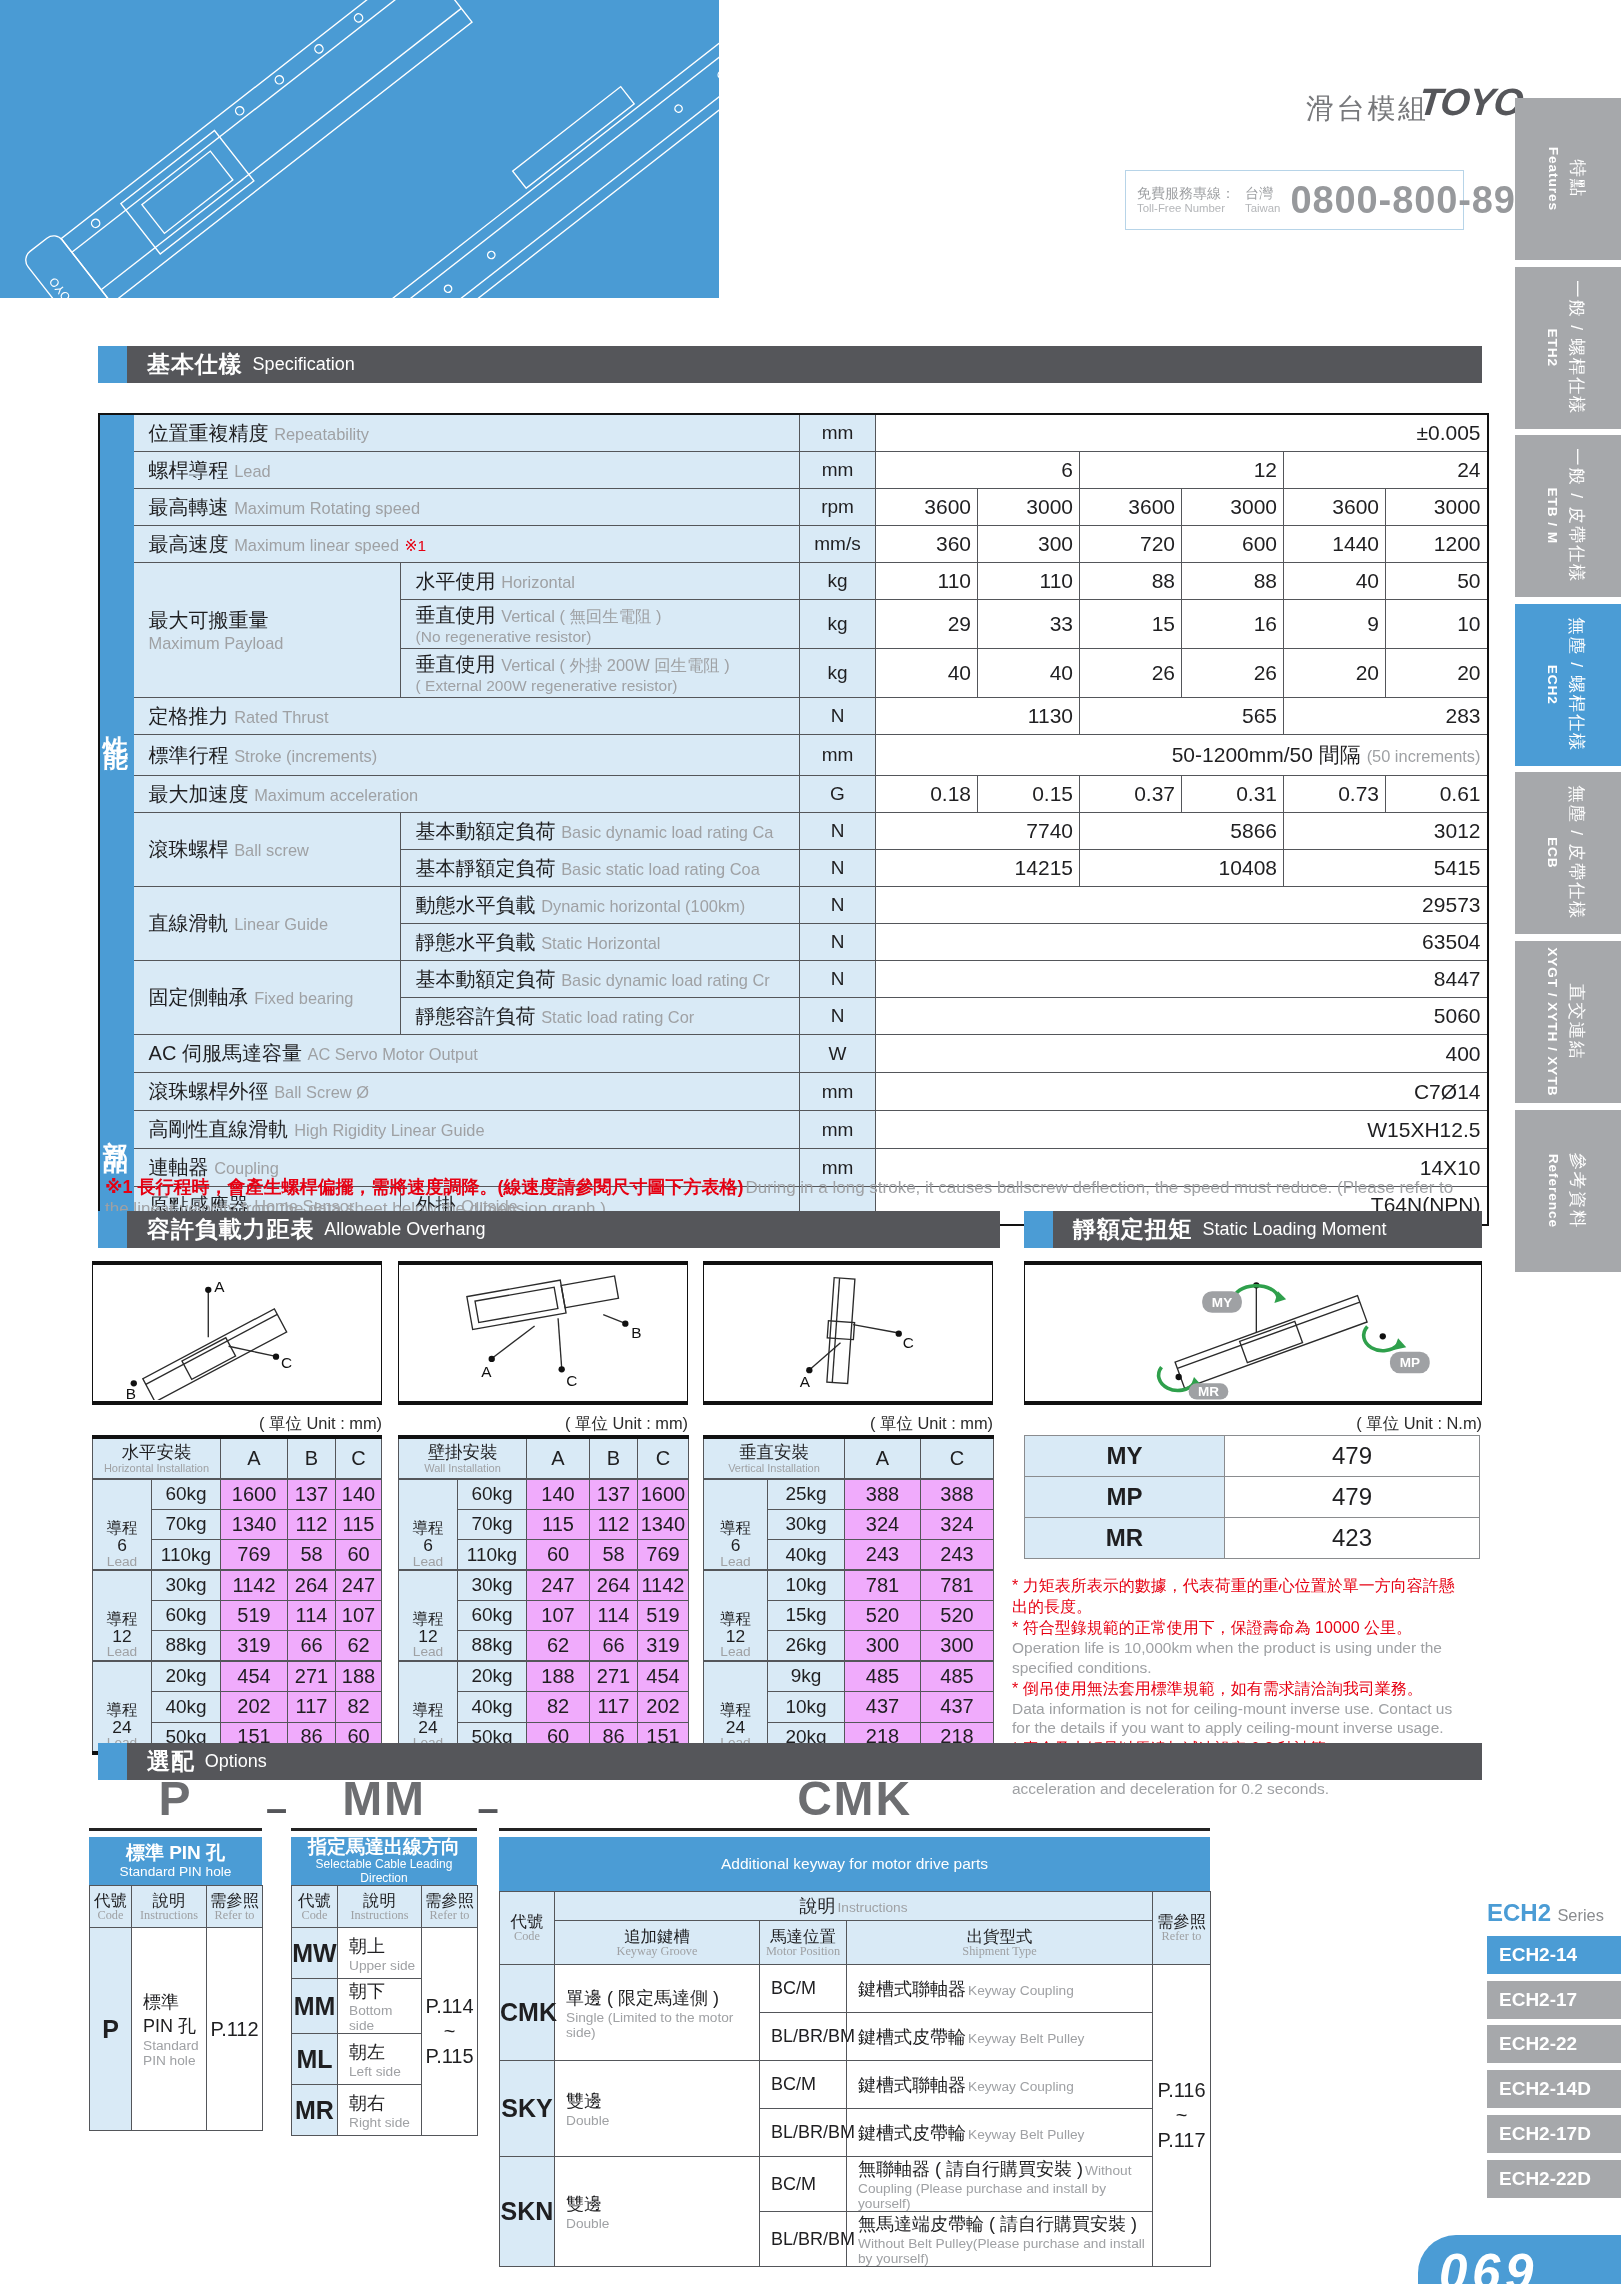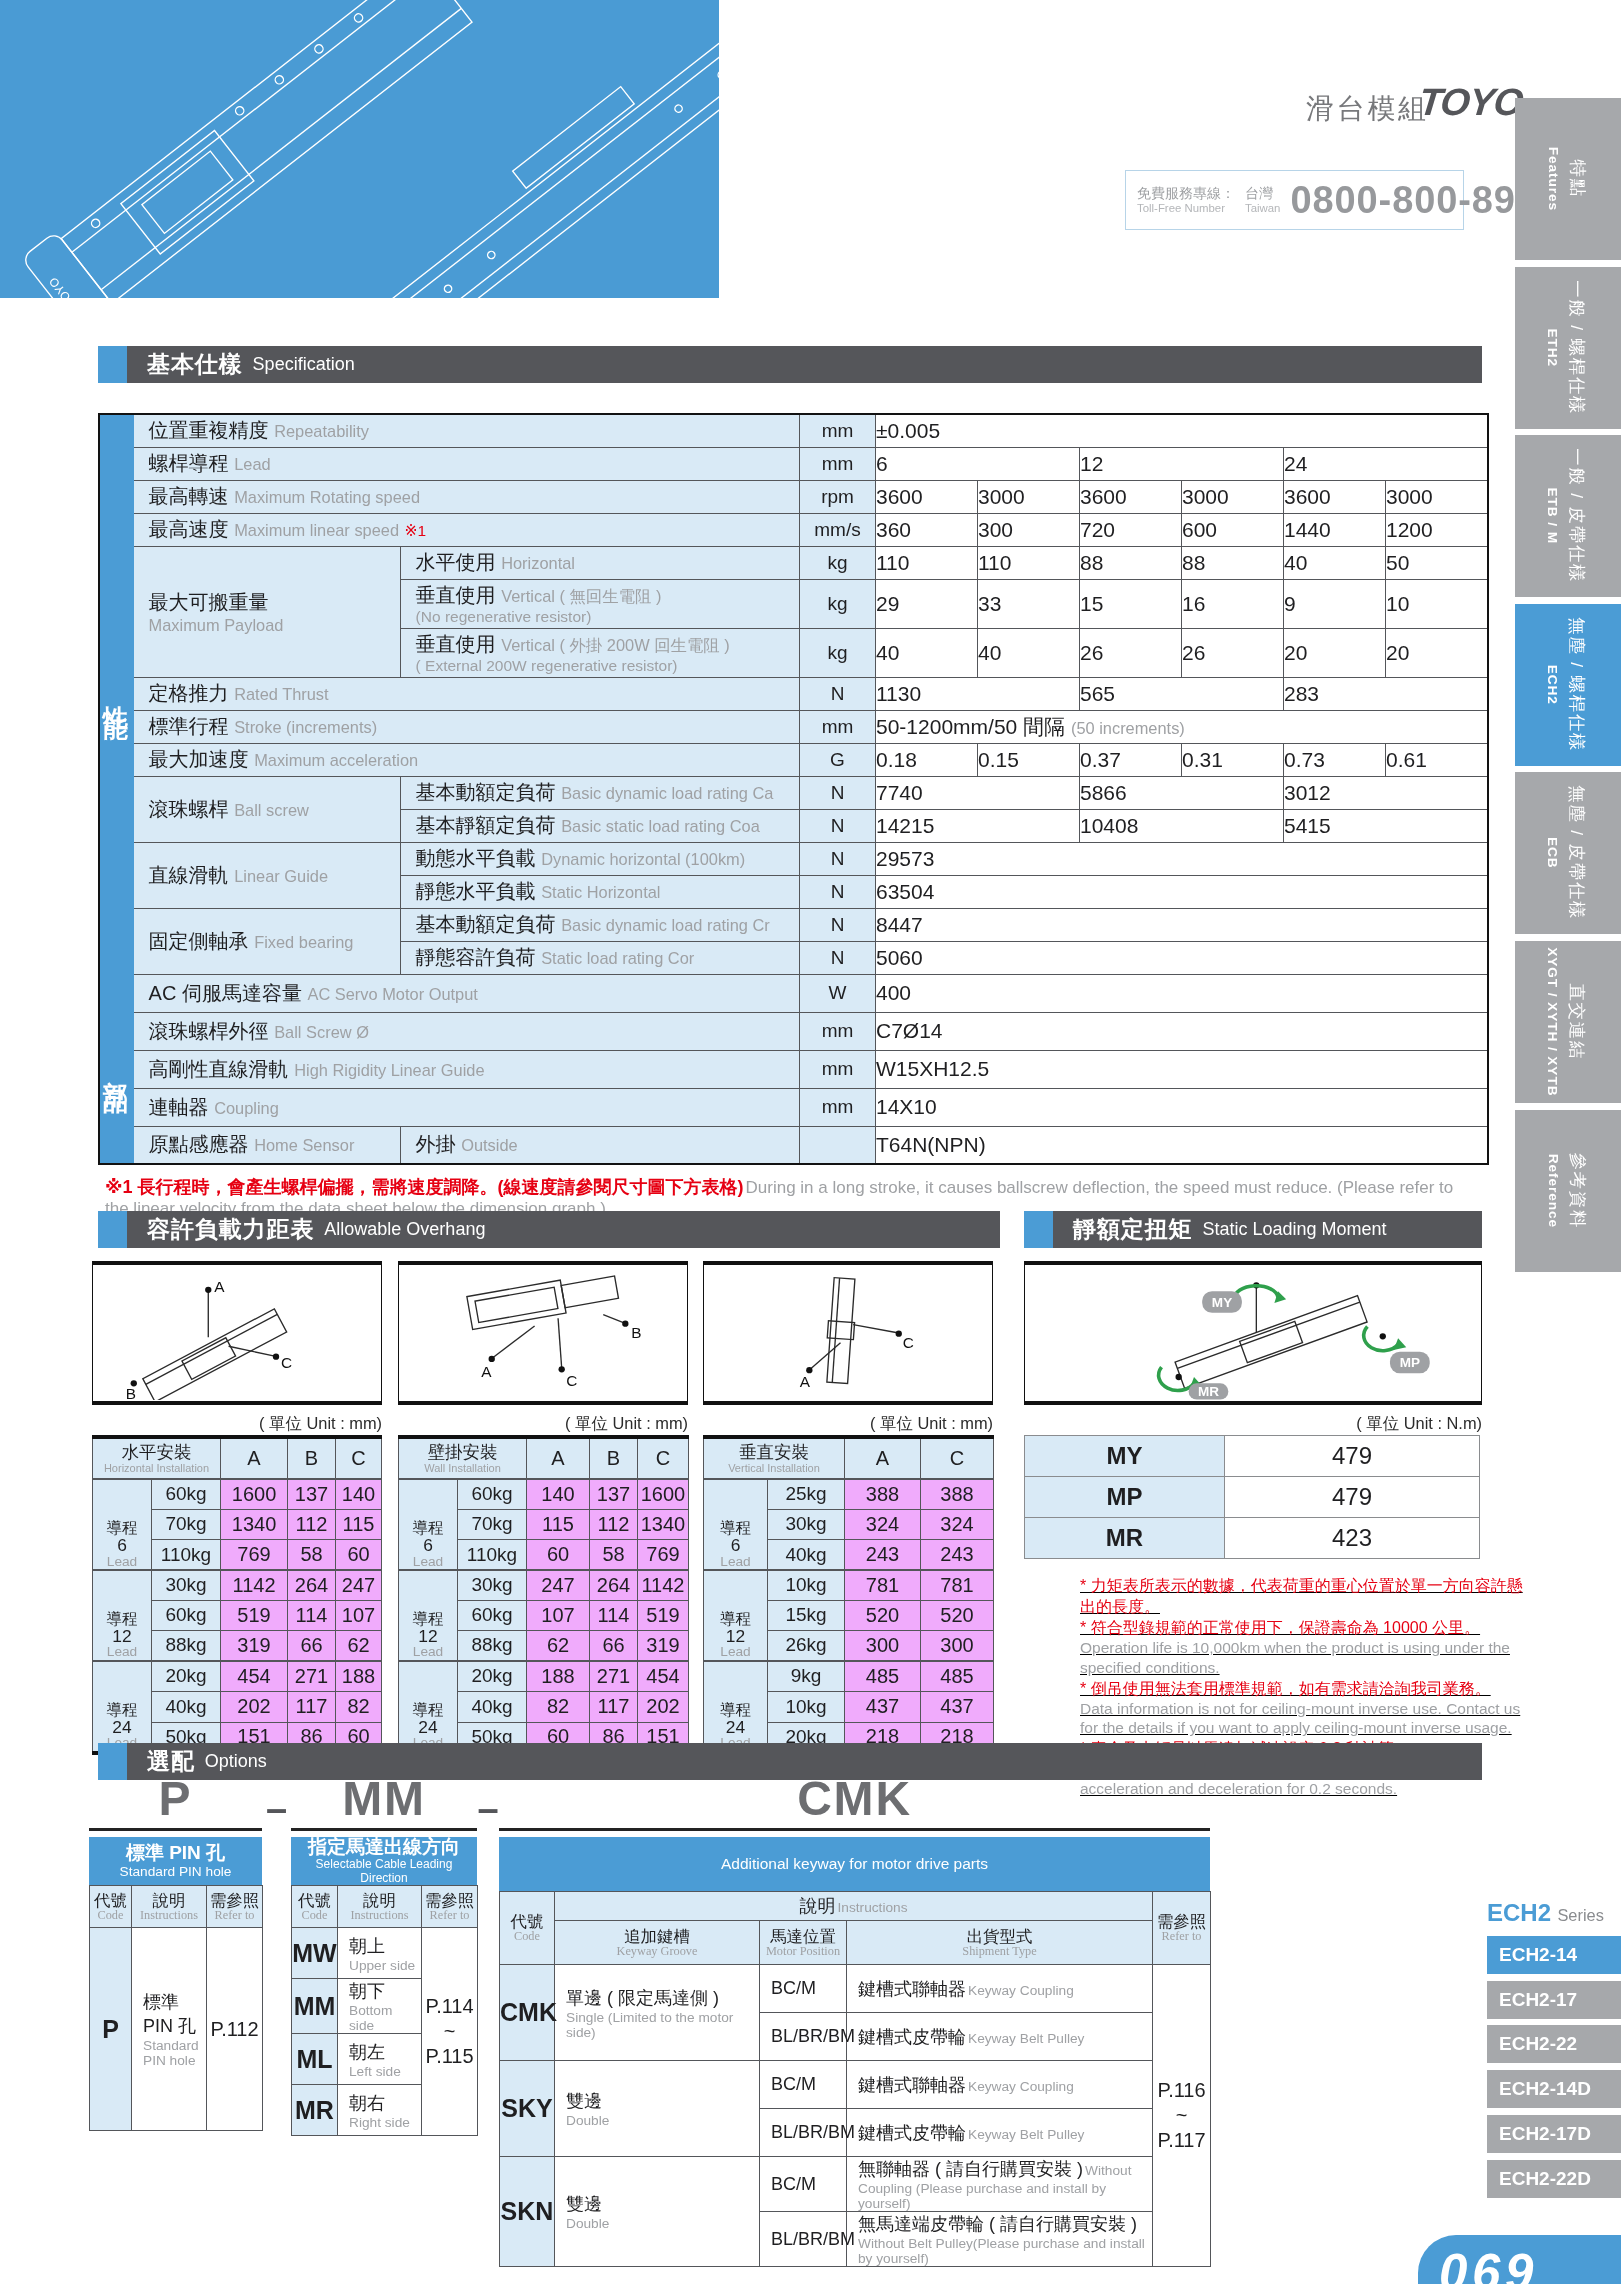--- a/index.html
+++ b/index.html
@@ -33,21 +33,21 @@
 
   
   .secbar { position:absolute; height:37px; background:#55565A; display:flex; align-items:center; color:#fff; }
   .secbar .accent { width:29px; height:100%; background:#4B9CD5; flex:none; }
   .secbar .tz { font-size:23px; font-weight:700; margin-left:20px; letter-spacing:0.9px; white-space:nowrap; }
   .secbar .te { font-size:18px; margin-left:10px; white-space:nowrap; }
 
   
   #spec-table { position:absolute; left:98px; top:413px; border-collapse:collapse; table-layout:fixed; background:#fff; border:2.7px solid #121212; }
   #spec-table td { border:0.9px solid #54565a; vertical-align:middle; font-size:20px; color:#1f1f21; padding:0 3.7px 0 14.6px; overflow:hidden; }
-  #spec-table td.c { text-align:left; padding:0; font-size:21px; }
+  #spec-table td.c { text-align:right; padding:6px; font-size:21px; }
   #spec-table td.lb { background:#D9EAF6; }
   #spec-table td.u { background:#D9EAF6; text-align:center; padding:0; font-size:19px; }
   #spec-table .en { font-size:16.4px; }
   #spec-table .en2 { font-size:15.5px; color:#9fa1a4; display:block; line-height:1.05; }
   #spec-table td.blue { background:#4B9CD5; border-color:#4B9CD5; padding:0; text-align:center; vertical-align:middle; }
   .vtext { writing-mode:vertical-rl; text-orientation:upright; color:#fff; font-weight:700; font-size:25px; letter-spacing:8.2px; margin:0 auto; }
   .rednote { color:#E60012; font-size:15.5px; }
 
   #spec-footnote { position:absolute; left:105px; top:1177px; width:1375px; line-height:1.2; }
   #spec-footnote .r { font-size:18px; color:#E60012; font-weight:600; }
@@ -73,21 +73,21 @@
   .oh .gle { font-size:13.7px; color:#9fa1a4; }
   .oh .w { font-size:19px; }
   .oh tr.gsep td { border-top-width:2.3px; }
 
   
   #mtable { position:absolute; left:1024px; top:1435px; border-collapse:collapse; table-layout:fixed; background:#fff; border:1.4px solid #222; }
   #mtable tr { height:41px; }
   #mtable td { border:0.9px solid #8a8c8f; text-align:center; vertical-align:middle; font-size:24px; color:#1f1f21; }
   #mtable td.lb { background:#D9EAF6; font-weight:700; }
 
-  #notes { position:absolute; left:1080px; top:1575px; width:458px;text-decoration:underline; }
+  #notes { position:absolute; left:1012px; top:1575px; width:458px; }
   #notes .r { display:block; font-size:16px; color:#E60012; line-height:1.32; font-weight:500; }
   #notes .g { display:block; font-size:15.5px; color:#9fa1a4; line-height:1.27; }
 
   
   .optcode { position:absolute; top:1775px; font-size:48px; line-height:1.0; font-weight:600; color:#6d6e71; text-align:center; letter-spacing:1.8px; }
   .optdash { position:absolute; top:1788px; font-size:38px; color:#55565A; font-weight:600; }
   .uline { position:absolute; top:1828px; height:2.7px; background:#232323; }
   .opt-title { position:absolute; top:1837px; background:#4B9CD5; color:#fff; text-align:center; display:flex; flex-direction:column; justify-content:center; }
   .opt-title .t1 { font-size:19px; font-weight:600; line-height:1.15; }
   .opt-title .t2 { font-size:13.7px; line-height:1.15; }

